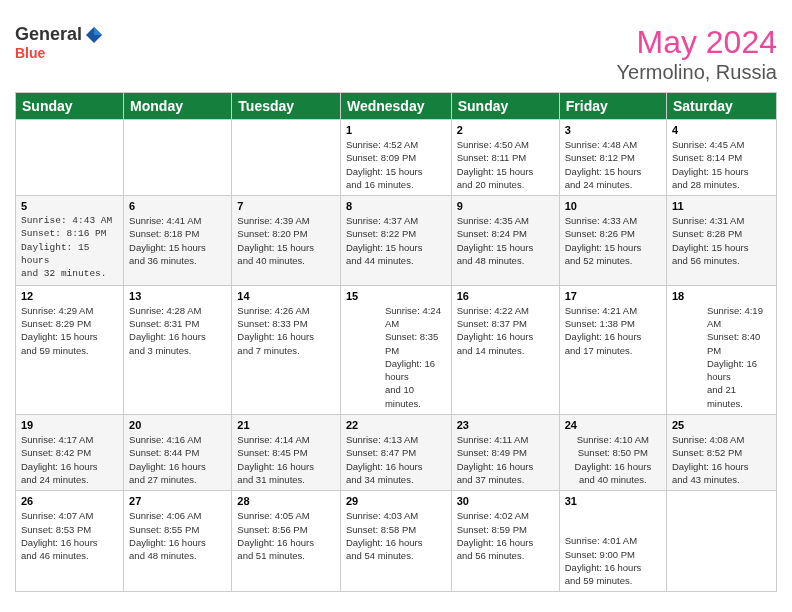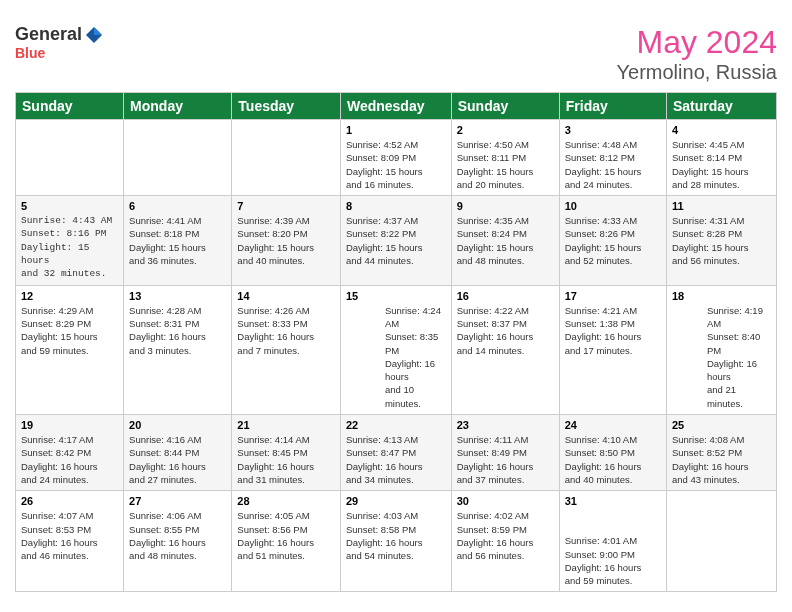--- a/index.html
+++ b/index.html
@@ -297,21 +297,21 @@
           </td>
           <td>
             <div class="day-number">23</div>
             <div class="day-info" style="white-space: pre-line;">Sunrise: 4:11 AM
 Sunset: 8:49 PM
 Daylight: 16 hours
 and 37 minutes.</div>
           </td>
           <td>
             <div class="day-number">24</div>
-            <div class="day-info" style="white-space: pre-line;">Sunrise: 4:10 AM
+            <div class="day-info" style="white-space: pre-line; text-align: center;">Sunrise: 4:10 AM
 Sunset: 8:50 PM
 Daylight: 16 hours
 and 40 minutes.</div>
           </td>
           <td>
             <div class="day-number">25</div>
             <div class="day-info" style="white-space: pre-line;">Sunrise: 4:08 AM
 Sunset: 8:52 PM
 Daylight: 16 hours
 and 43 minutes.</div>

